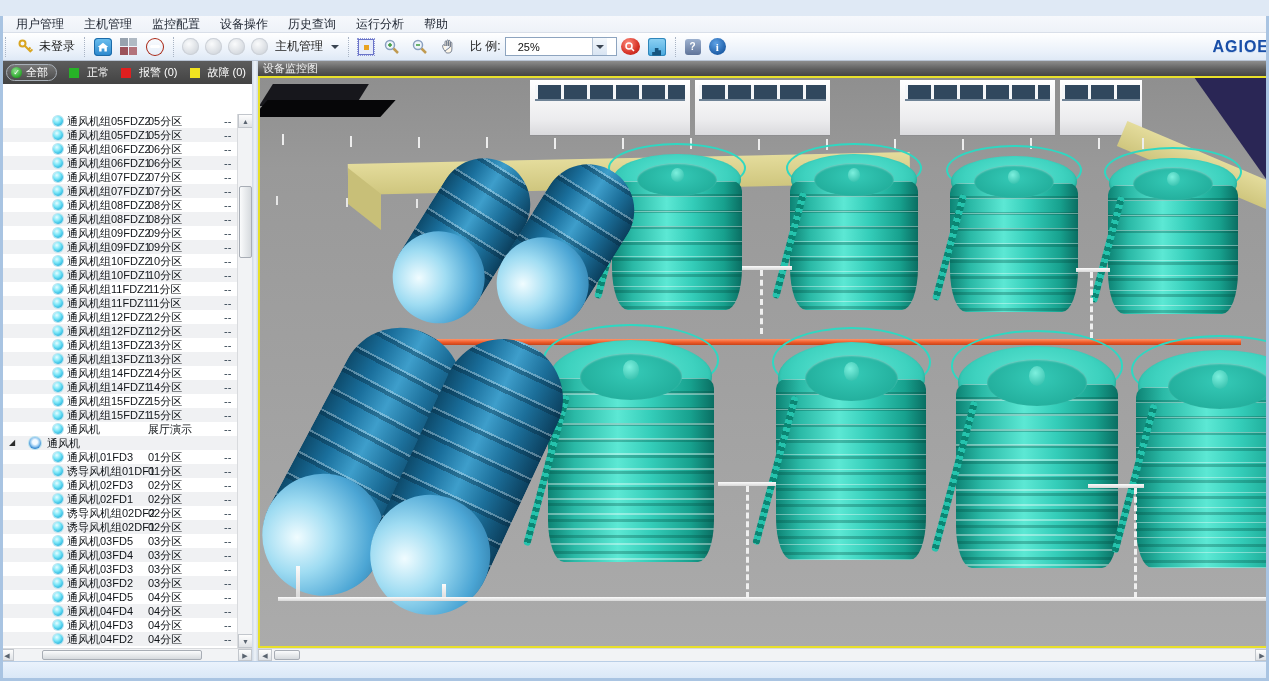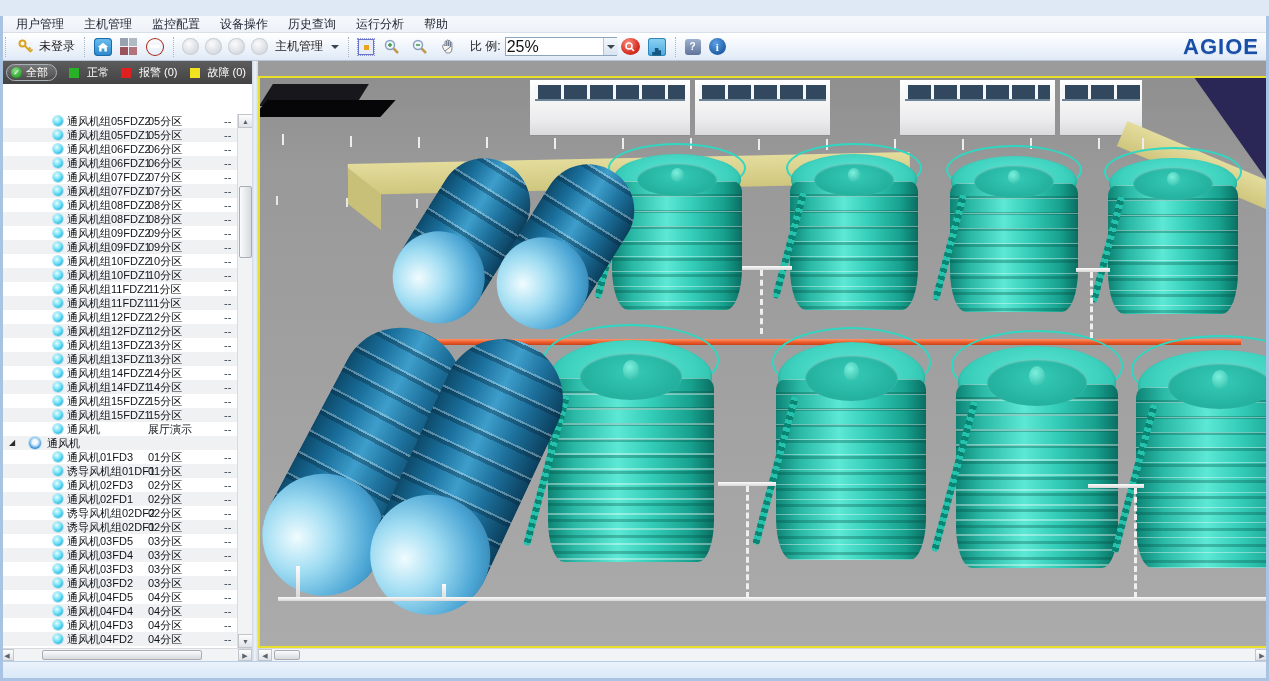--- a/index.html
+++ b/index.html
@@ -46,34 +46,34 @@
   .grid-ico i:nth-child(3){background:#9c525a;} .grid-ico i:nth-child(4){background:#b3737b;}
   .stop-ico{width:18px;height:18px;border-radius:50%;background:radial-gradient(circle at 38% 32%,#ff9a86,#e04b33 55%,#c22а14);
     background-color:#d63а24;position:relative;box-shadow:inset 0 0 0 1px #a82614;}
   .stop-ico::after{content:"";position:absolute;left:4px;top:7.5px;width:10px;height:3px;background:#fff;border-radius:1.5px;}
   .disico{width:17px;height:17px;border-radius:50%;margin:0 3px;
     background:radial-gradient(circle at 40% 35%,#fafbfc,#dadee3 60%,#c3c8cf);box-shadow:inset 0 0 0 1px #ccd1d8;}
   .caret{width:0;height:0;border-left:4px solid transparent;border-right:4px solid transparent;border-top:4px solid #3a4552;margin-left:4px;}
   .sel-ico{width:16px;height:16px;border:1px solid #6a74c8;outline:1px dotted #8f97d8;background:#e6ecfa;position:relative;}
   .sel-ico::after{content:"";position:absolute;left:5px;top:5px;width:5px;height:5px;background:#e8a321;}
   .combo{width:112px;height:19px;border:1px solid #8da4bf;background:#fff;display:flex;align-items:center;
-    padding:0 1px;font-size:16px;color:#111;}
+    padding:0 12px;font-size:11px;color:#111;}
   .combo .cbx{flex:1;}
   .combo .drop{width:15px;height:17px;margin-right:-3px;background:linear-gradient(180deg,#f4f8fc,#d8e4f2);
     border-left:1px solid #b5c4d6;display:flex;align-items:center;justify-content:center;}
   .redmag{width:19px;height:17px;border-radius:50%;background:radial-gradient(circle at 38% 30%,#ff8d7d,#d63226 60%,#a81c10);
     display:flex;align-items:center;justify-content:center;}
   .locate-ico{width:18px;height:18px;border-radius:3px;background:linear-gradient(180deg,#8ed2f4,#49a8de);
     box-shadow:inset 0 0 0 1px #2f86ba;display:flex;align-items:flex-end;justify-content:center;}
   .locate-ico i{display:block;width:9px;height:8px;background:#16557e;clip-path:polygon(0 100%,0 55%,30% 55%,30% 0,70% 0,70% 35%,100% 35%,100% 100%);}
   .help-ico{width:16px;height:16px;border-radius:3px;background:linear-gradient(180deg,#9db1cf,#5f7499);
     color:#fff;font-weight:bold;font-size:10px;display:flex;align-items:center;justify-content:center;}
   .info-ico{width:17px;height:17px;border-radius:50%;background:radial-gradient(circle at 40% 32%,#5ea2e6,#1f5fa8 70%);
     color:#fff;font-weight:bold;font-size:11px;display:flex;align-items:center;justify-content:center;font-family:"Liberation Serif","DejaVu Serif",serif;}
-  .logo{margin-left:auto;margin-right:10px;font-size:22px;font-weight:900;color:#1a4fa8;letter-spacing:1px;
+  .logo{margin-left:auto;font-size:16px;font-weight:900;color:#1a4fa8;letter-spacing:1px;
     text-shadow:0 1px 0 #c9d9ef;}
 
   
   .main{position:absolute;left:0;top:61px;width:1269px;height:600px;}
   .panel-header{height:15px;background:linear-gradient(180deg,#8d8d8d,#5e5e5e 55%,#454545);
     color:#f2f2f2;font-size:11px;line-height:15px;padding-left:5px;}
   .left-panel{position:absolute;left:0;top:0;width:252px;height:600px;background:#fff;}
   .splitter{position:absolute;left:252px;top:0;width:6px;height:600px;background:linear-gradient(90deg,#cfd9e6,#eef3f9,#cfd9e6);}
   .right-panel{position:absolute;left:258px;top:0;width:1011px;height:600px;background:#9b9b9b;}
 
@@ -611,20 +611,21 @@
       <div class="hscroll" style="left:0;width:252px;">
         <div class="arr left">◀</div>
         <div class="thumb" style="left:42px;width:160px;"></div>
         <div class="arr right">▶</div>
       </div>
     </div>
 
     <div class="splitter"></div>
 
     <div class="right-panel">
+      <div class="panel-header">设备监控图</div>
 
       <div class="scene">
 
         <div class="slab s1"></div>
         <div class="slab s2"></div>
         <div class="bld" style="left:270px;width:160px;">
             <div class="win"></div>
           </div>
         <div class="bld" style="left:435px;width:135px;">
             <div class="win"></div>

